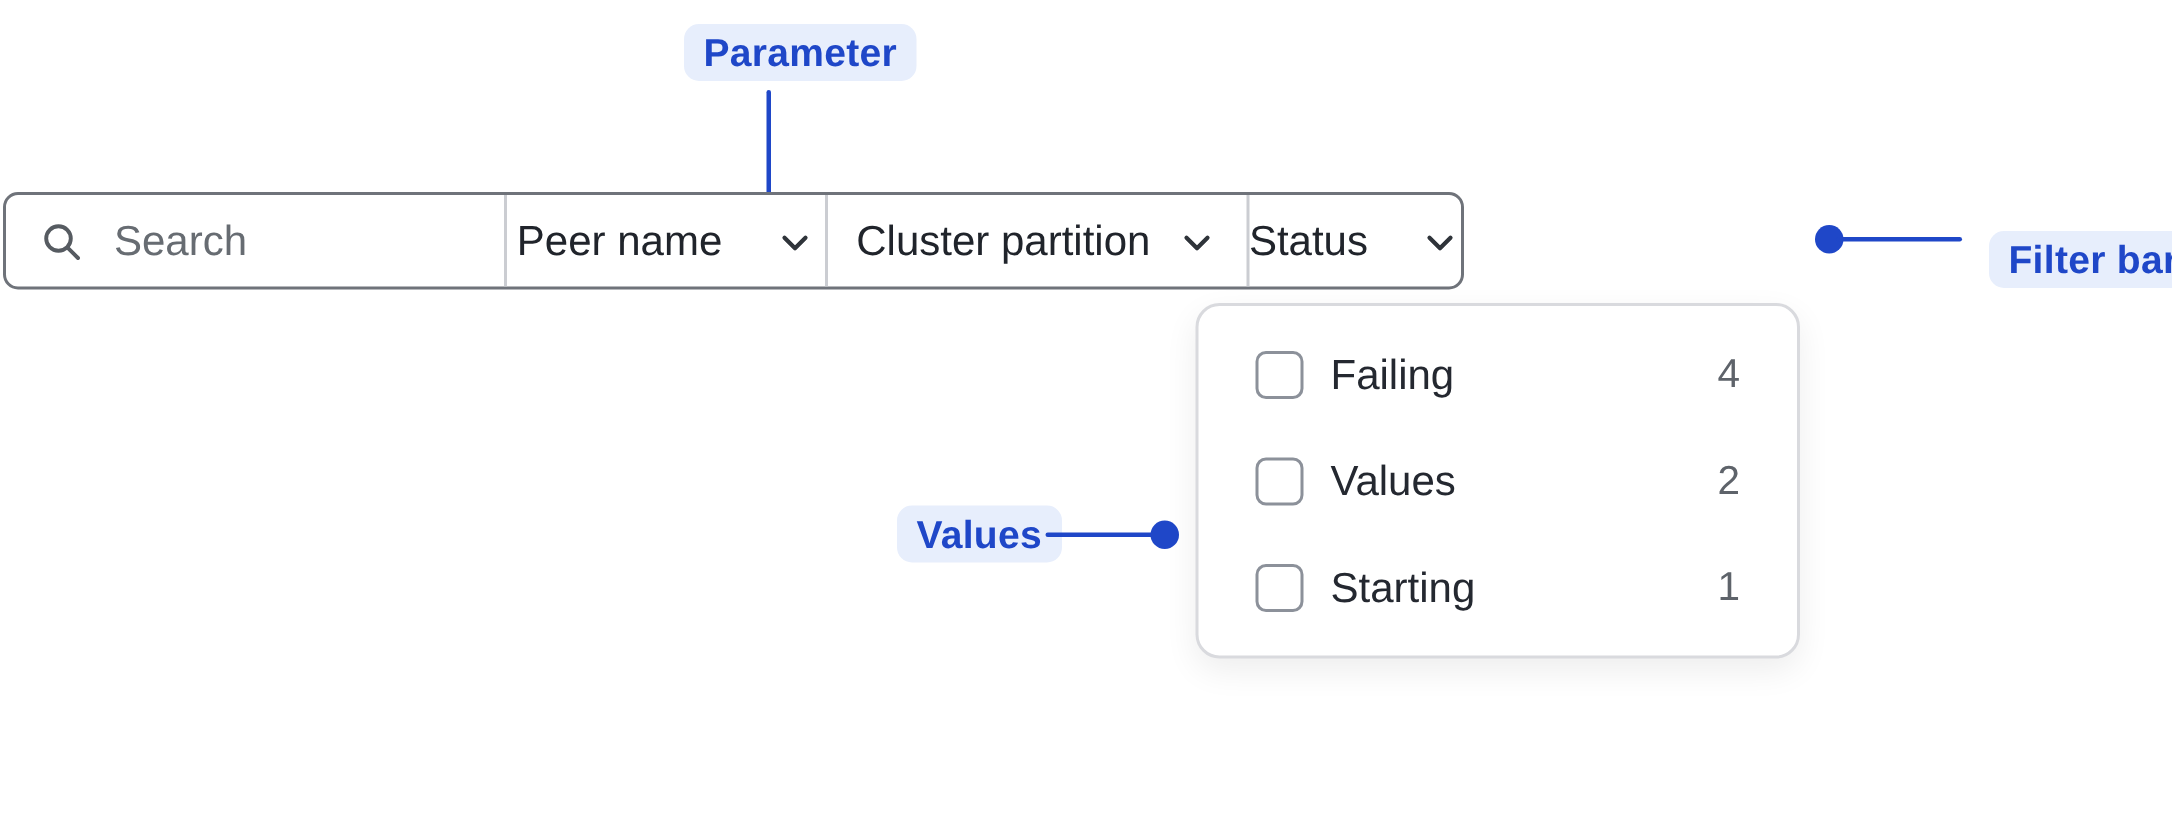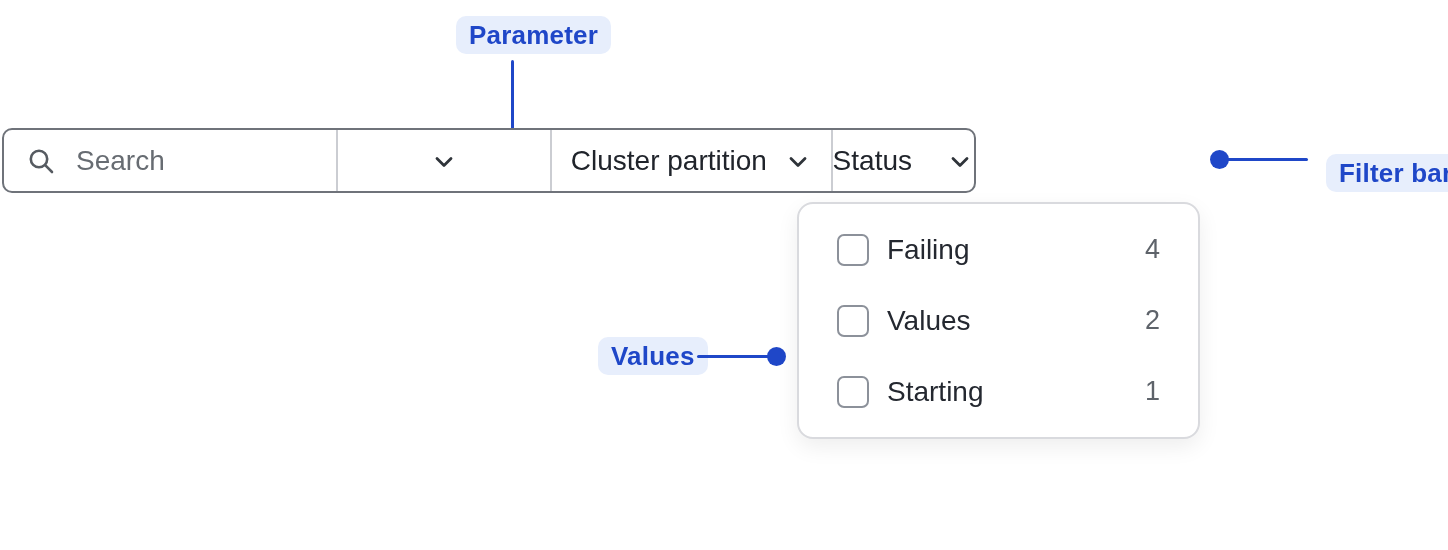--- a/index.html
+++ b/index.html
@@ -151,20 +151,21 @@
     <span class="search-icon">
       <svg width="30" height="30" viewBox="0 0 30 30" fill="none">
         <circle cx="13" cy="13" r="8.2" stroke="#565b61" stroke-width="2.6"></circle>
         <line x1="19.2" y1="19.2" x2="26" y2="26" stroke="#565b61" stroke-width="2.6" stroke-linecap="round"></line>
       </svg>
     </span>
     <span class="placeholder">Search</span>
   </div>
 
   <div id="dd-peer" class="fb-section fb-dd">
+    <span>Peer name</span>
     <span class="chev">
       <svg width="28" height="28" viewBox="0 0 28 28" fill="none">
         <polyline points="7,10.5 14,17.5 21,10.5" stroke="#2f343a" stroke-width="2.8" stroke-linecap="round" stroke-linejoin="round"></polyline>
       </svg>
     </span>
   </div>
 
   <div id="dd-cluster" class="fb-section fb-dd">
     <span>Cluster partition</span>
     <span class="chev">

